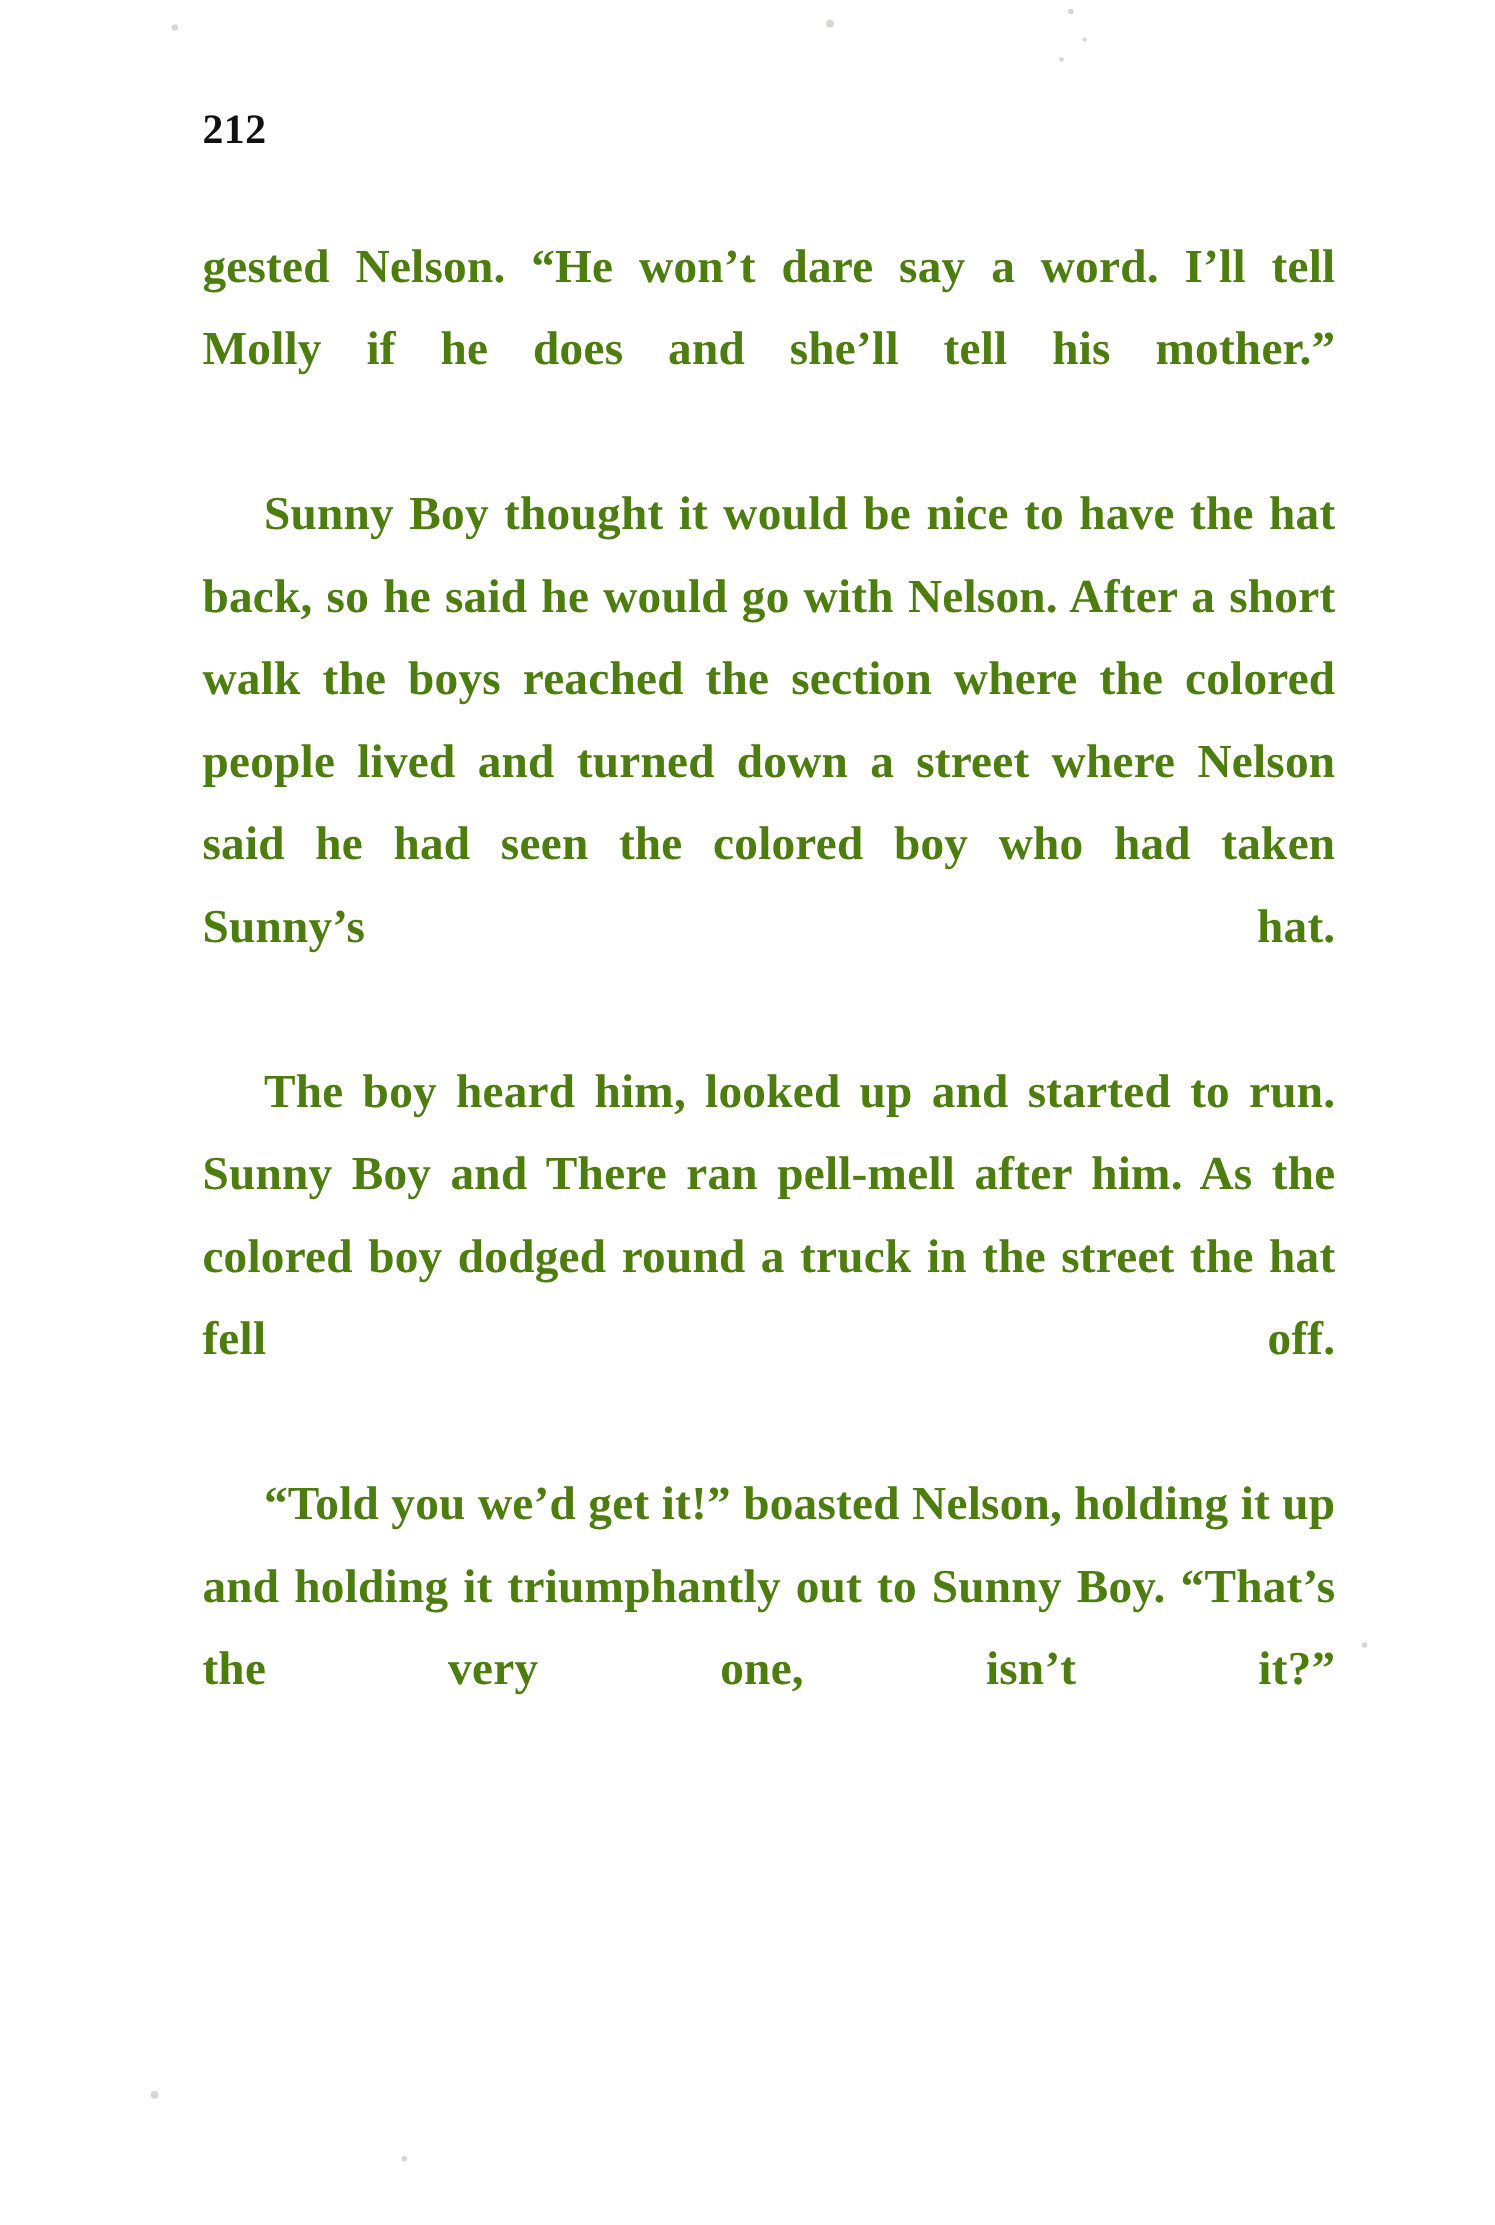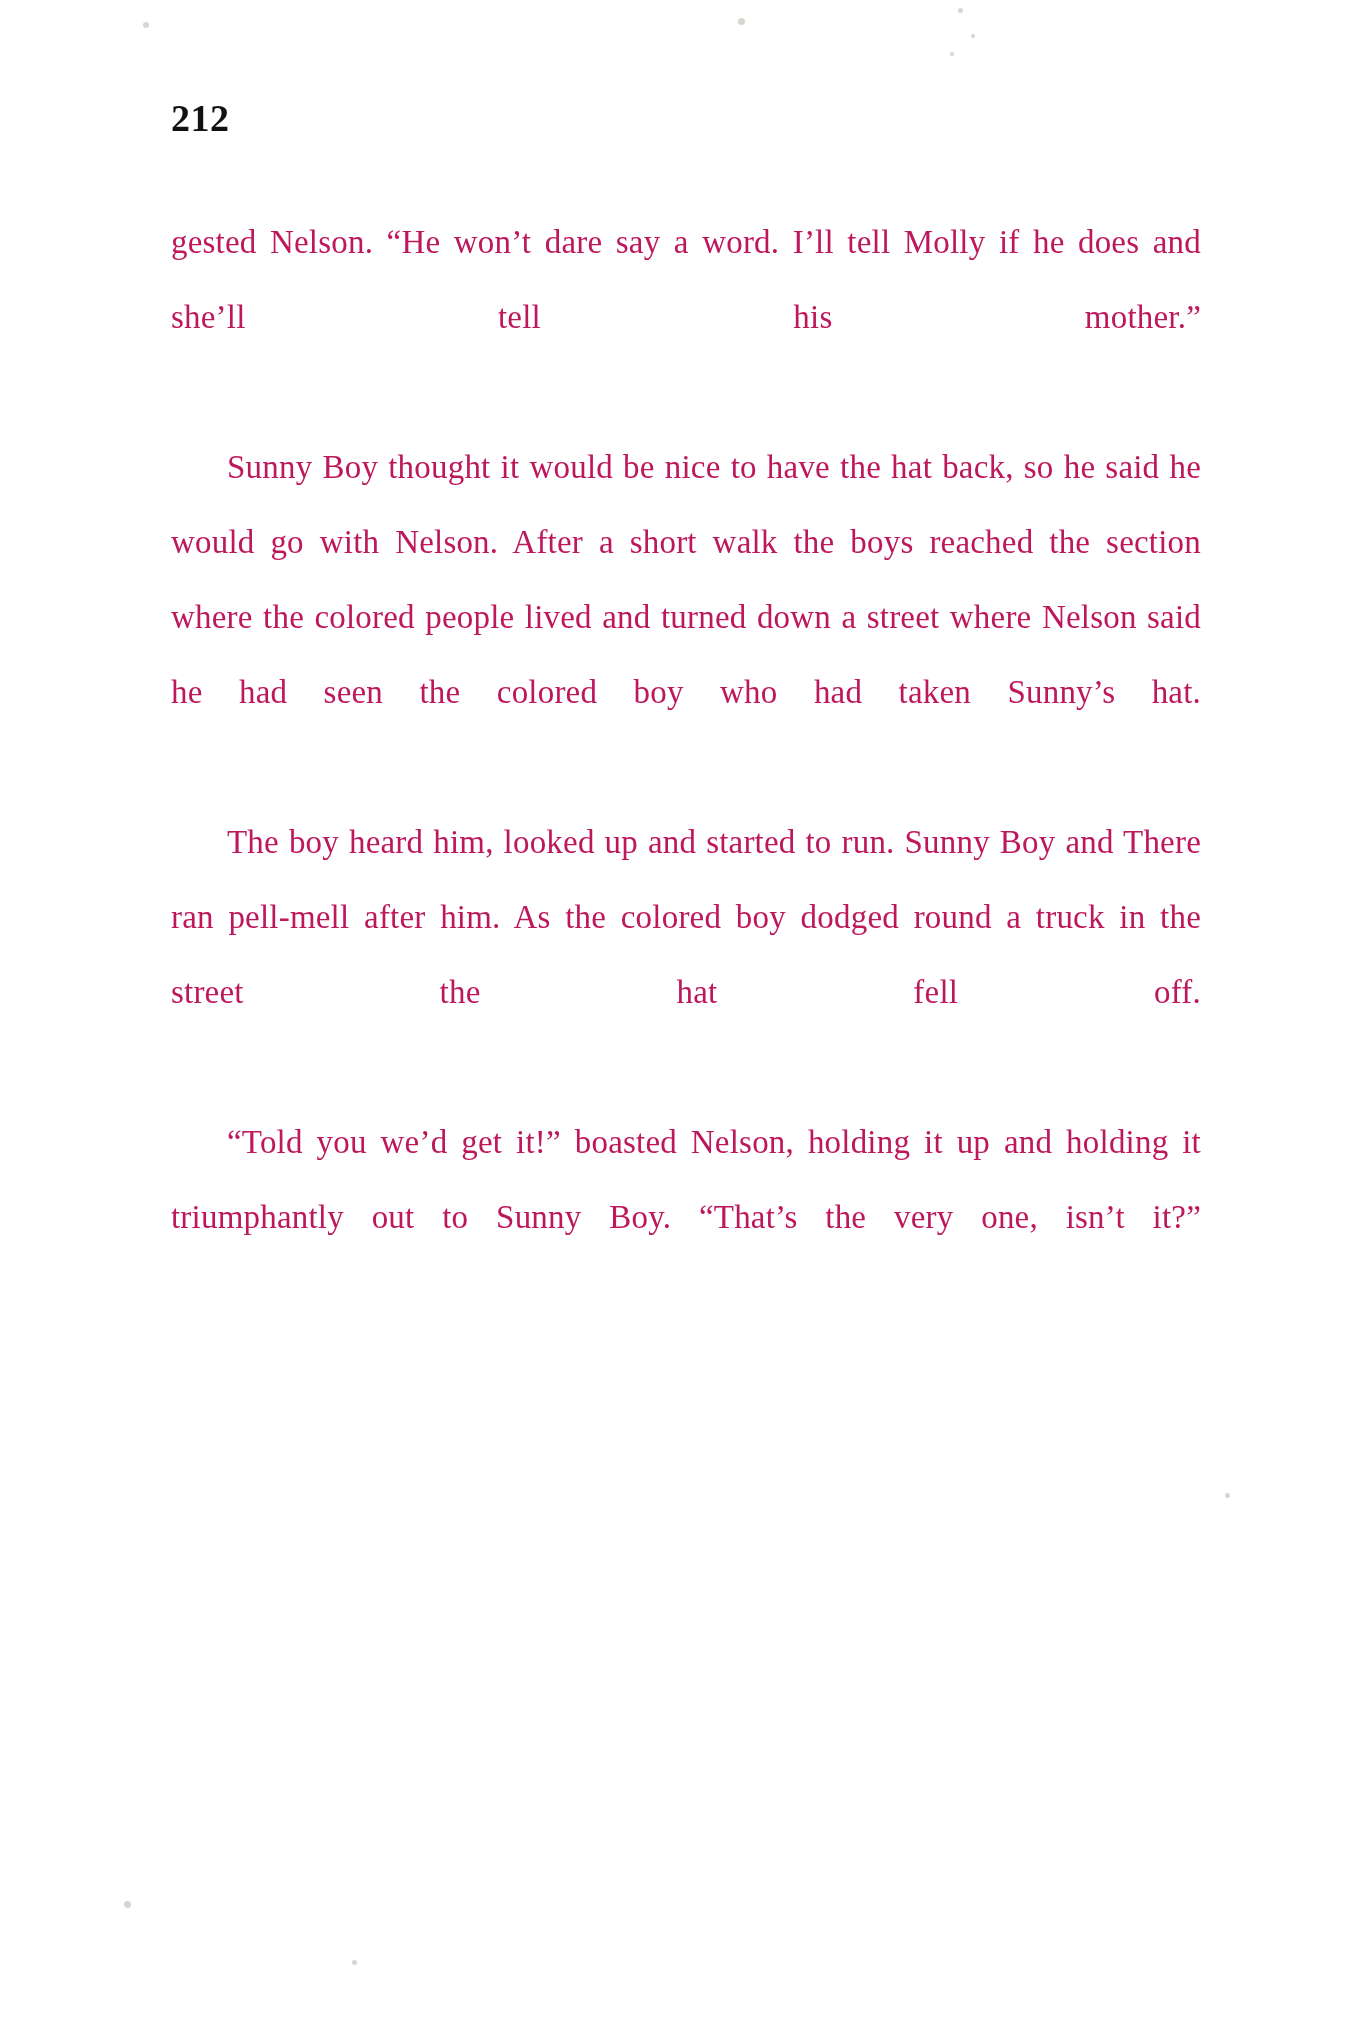--- a/index.html
+++ b/index.html
@@ -19,21 +19,21 @@
   
   .speckle {
     position: absolute;
     background: #d9d5cf;
     border-radius: 50%;
     pointer-events: none;
   }
 
   .page {
     position: absolute;
-    left: 3px;
+    left: 16px;
     top: 0;
     width: 1206px;
     height: 2023px;
   }
 
   .page-header {
     position: absolute;
     left: 168px;
     top: 96px;
     width: 1040px;
@@ -61,26 +61,27 @@
 
   .body-text {
     position: absolute;
     left: 168px;
     top: 205px;
     width: 1030px;
   }
 
   .para {
     margin: 0;
-    font-size: 33px;
+    font-size: 43px;
     line-height: 75px;
     text-align: justify;
     text-justify: inter-word;
-    color: #be185d;
+    color: #4d7c0f;
     letter-spacing: 0.2px;
+    font-weight: bold;
   }
 
   .para.indent {
     text-indent: 56px;
   }
 
   
   .para::after {
     content: "";
     display: inline-block;

